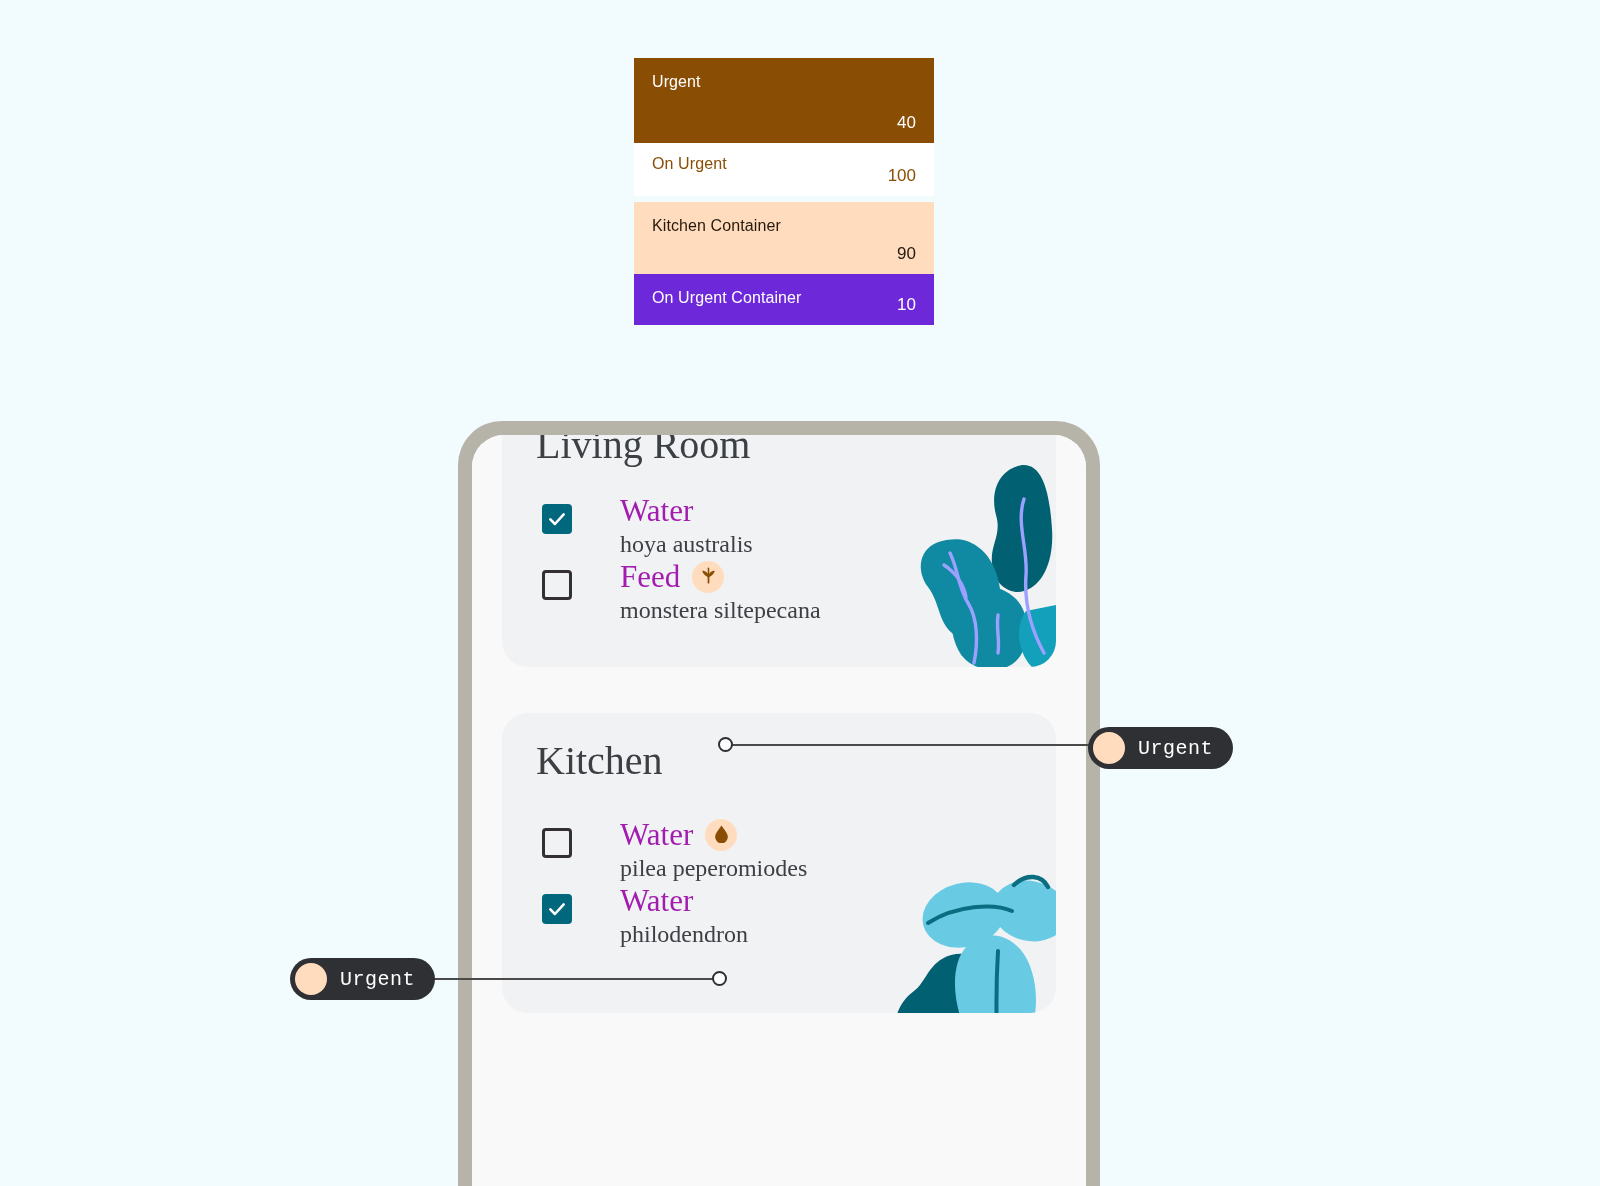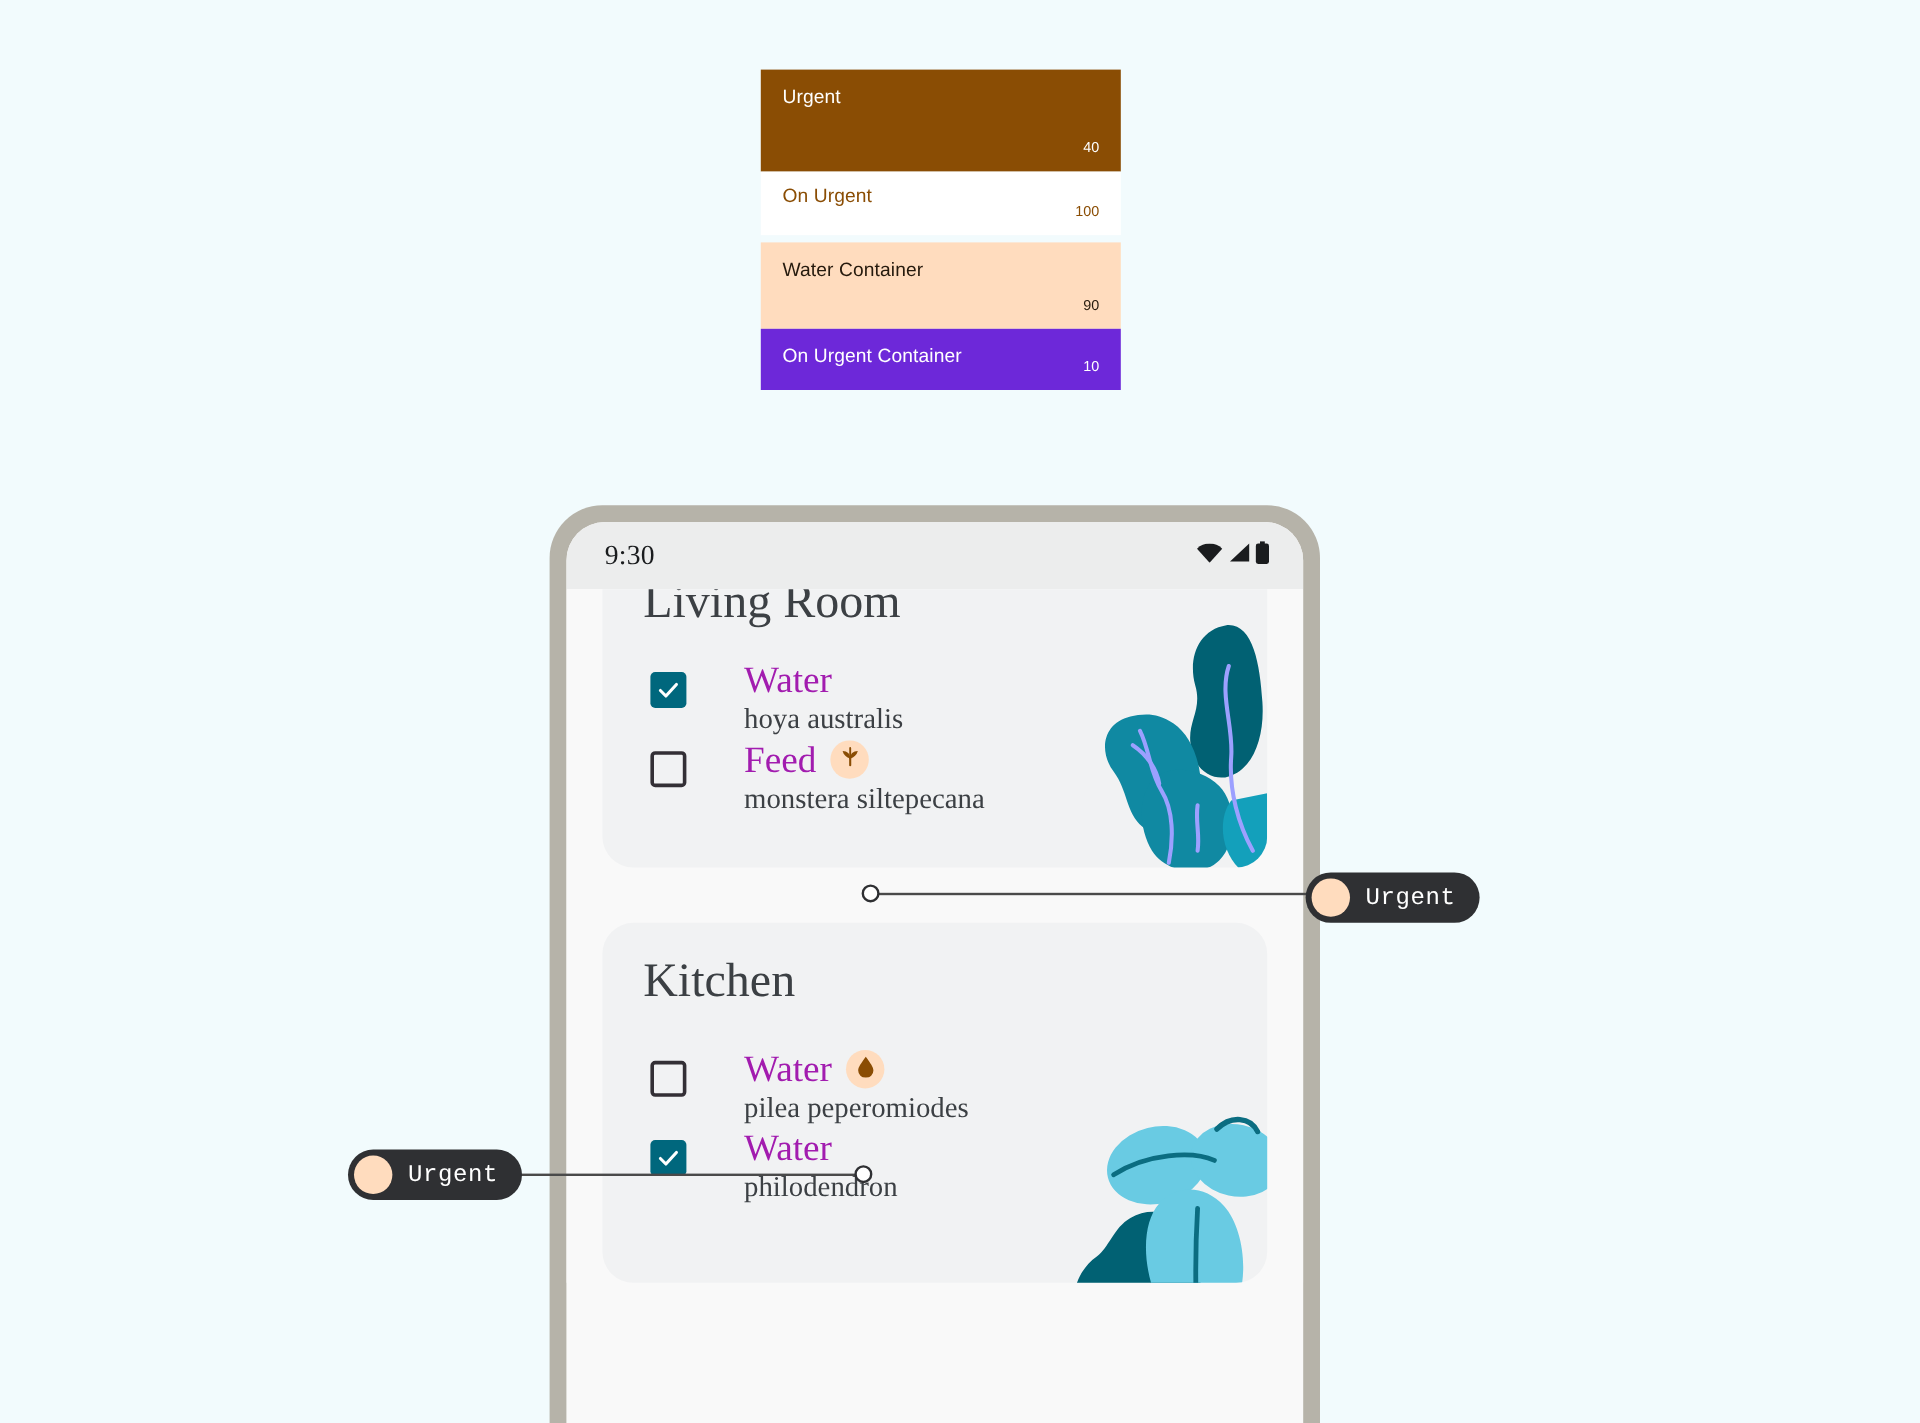--- a/index.html
+++ b/index.html
@@ -25,21 +25,21 @@
   .sw-name {
     font-size: 16px;
     line-height: 20px;
     letter-spacing: .1px;
     display: block;
   }
   .sw-val {
     position: absolute;
     right: 18px;
     bottom: 10px;
-    font-size: 12px;
+    font-size: 17px;
     line-height: 20px;
     text-align: left;
   }
   .sw-urgent        { background:#8a4d04; height: 85px; }
   .sw-urgent .sw-name,   .sw-urgent .sw-val   { color:#ffffff; }
   .sw-on-urgent     { background:#ffffff; height: 53px; padding-top:11px; }
   .sw-on-urgent .sw-name,.sw-on-urgent .sw-val{ color:#8a4d04; }
   .sw-gap           { height:6px; background:#f2fbfd; }
   .sw-container     { background:#ffdcbe; height: 72px; }
   .sw-container .sw-name,.sw-container .sw-val{ color:#261a0d; }
@@ -219,54 +219,33 @@
     </div>
 
     <div class="swatch sw-on-urgent">
       <span class="sw-name">On Urgent</span>
       <span class="sw-val">100</span>
     </div>
 
     <div class="sw-gap"></div>
 
     <div class="swatch sw-container">
-      <span class="sw-name">Water Container</span>
+      <span class="sw-name">Kitchen Container</span>
       <span class="sw-val">90</span>
     </div>
 
     <div class="swatch sw-on-container">
       <span class="sw-name">On Urgent Container</span>
       <span class="sw-val">10</span>
     </div>
   </div>
 
   <div class="phone">
     <div class="screen">
 
-      <div class="statusbar">
-        <span class="clock">9:30</span>
-        <span class="sysicons">
-          <span>
-            <svg width="22" height="16" viewBox="0 0 22 16">
-                <path d="M11 16 L0.5 4.2 A15 15 0 0 1 21.5 4.2 Z" fill="#1a1c1e"></path>
-              </svg>
-          </span>
-          <span>
-            <svg width="19" height="17" viewBox="0 0 19 17">
-                <path d="M18 1 L18 16 L2 16 Z" fill="#1a1c1e"></path>
-              </svg>
-          </span>
-          <span>
-            <svg width="12" height="19" viewBox="0 0 12 19">
-              <rect x="4" y="0" width="4" height="2.5" fill="#1a1c1e"></rect>
-              <rect x="0.5" y="2" width="11" height="17" rx="2" fill="#1a1c1e"></rect>
-            </svg>
-          </span>
-        </span>
-      </div>
 
 
       <div class="content">
 
         <div class="card living">
 
           <svg class="plant living" width="162" height="210" viewBox="0 0 162 210">
             <path d="M128 2 C104 6 96 30 102 52 C108 72 96 82 98 100 C100 124 118 132 130 128 C150 122 160 96 158 66 C156 34 150 0 128 2 Z" fill="#016173"></path>
             <path d="M48 78 C24 84 22 108 34 124 C46 140 44 158 58 170 C74 183 98 176 104 156 C112 130 102 96 84 84 C70 74 58 76 48 78 Z" fill="#1089a2"></path>
             <path d="M70 128 C54 140 54 170 66 190 C78 209 108 212 122 198 C138 182 136 150 122 136 C108 122 84 118 70 128 Z" fill="#1089a2"></path>

